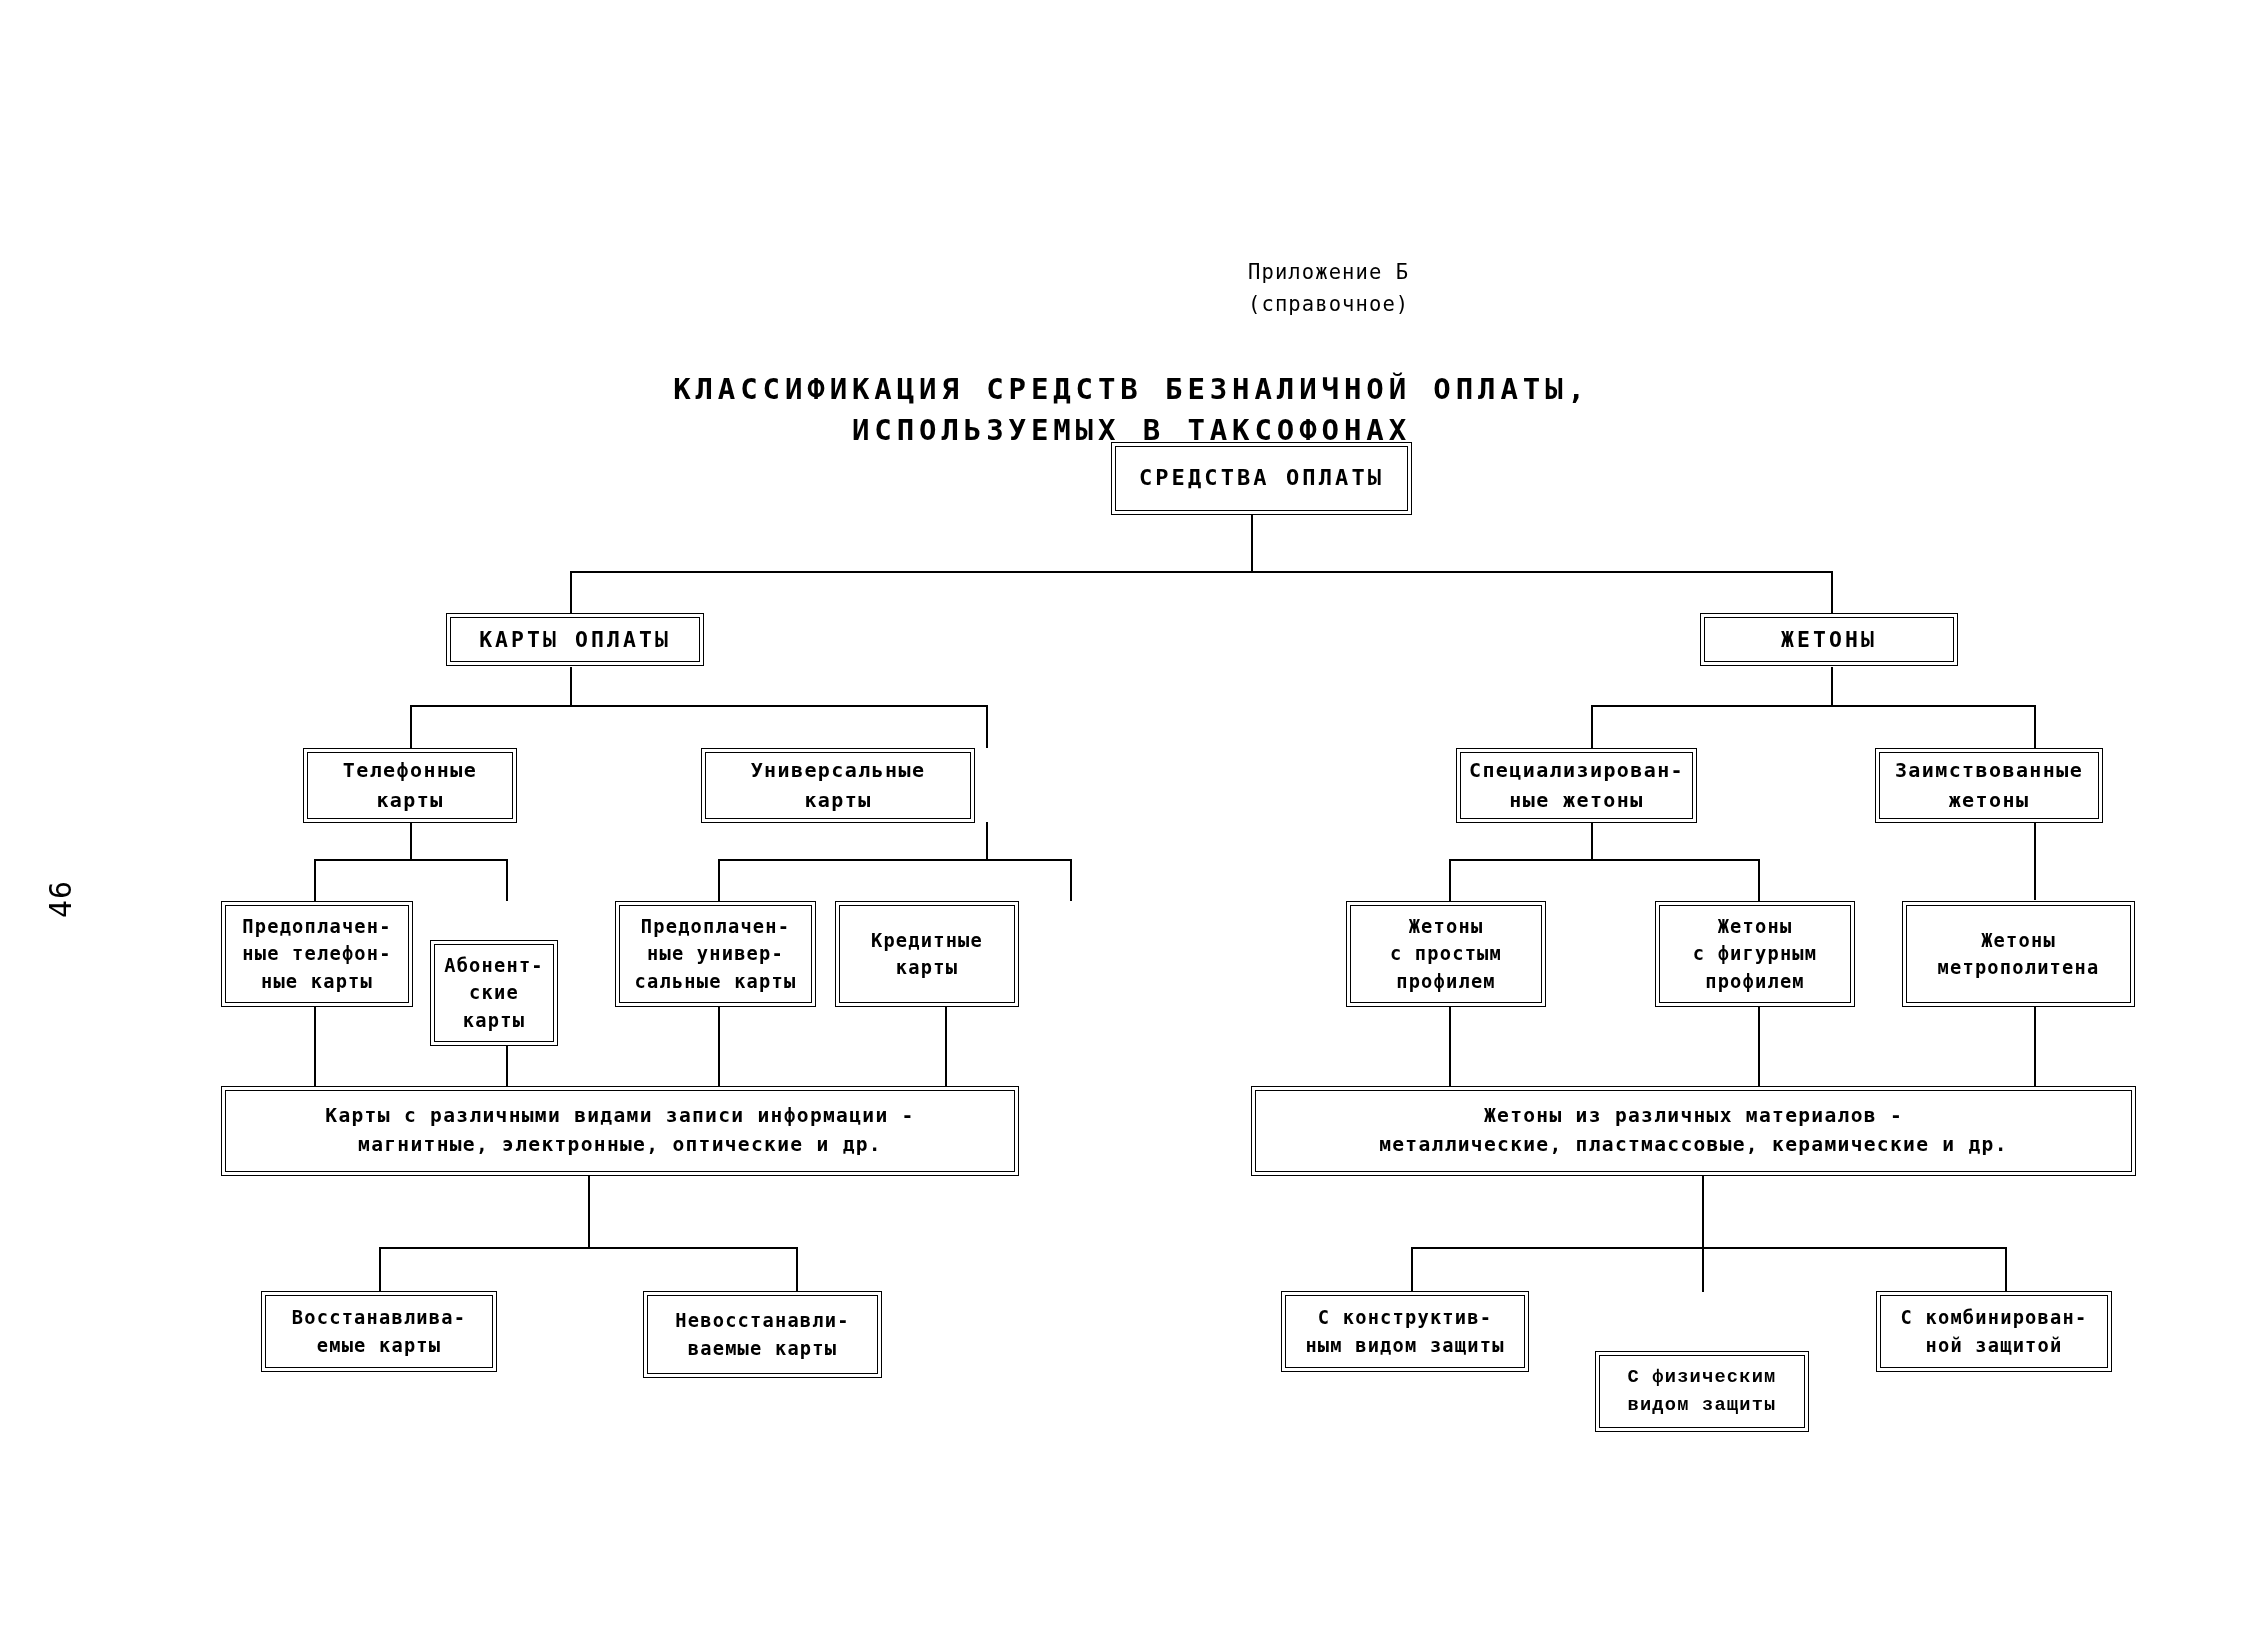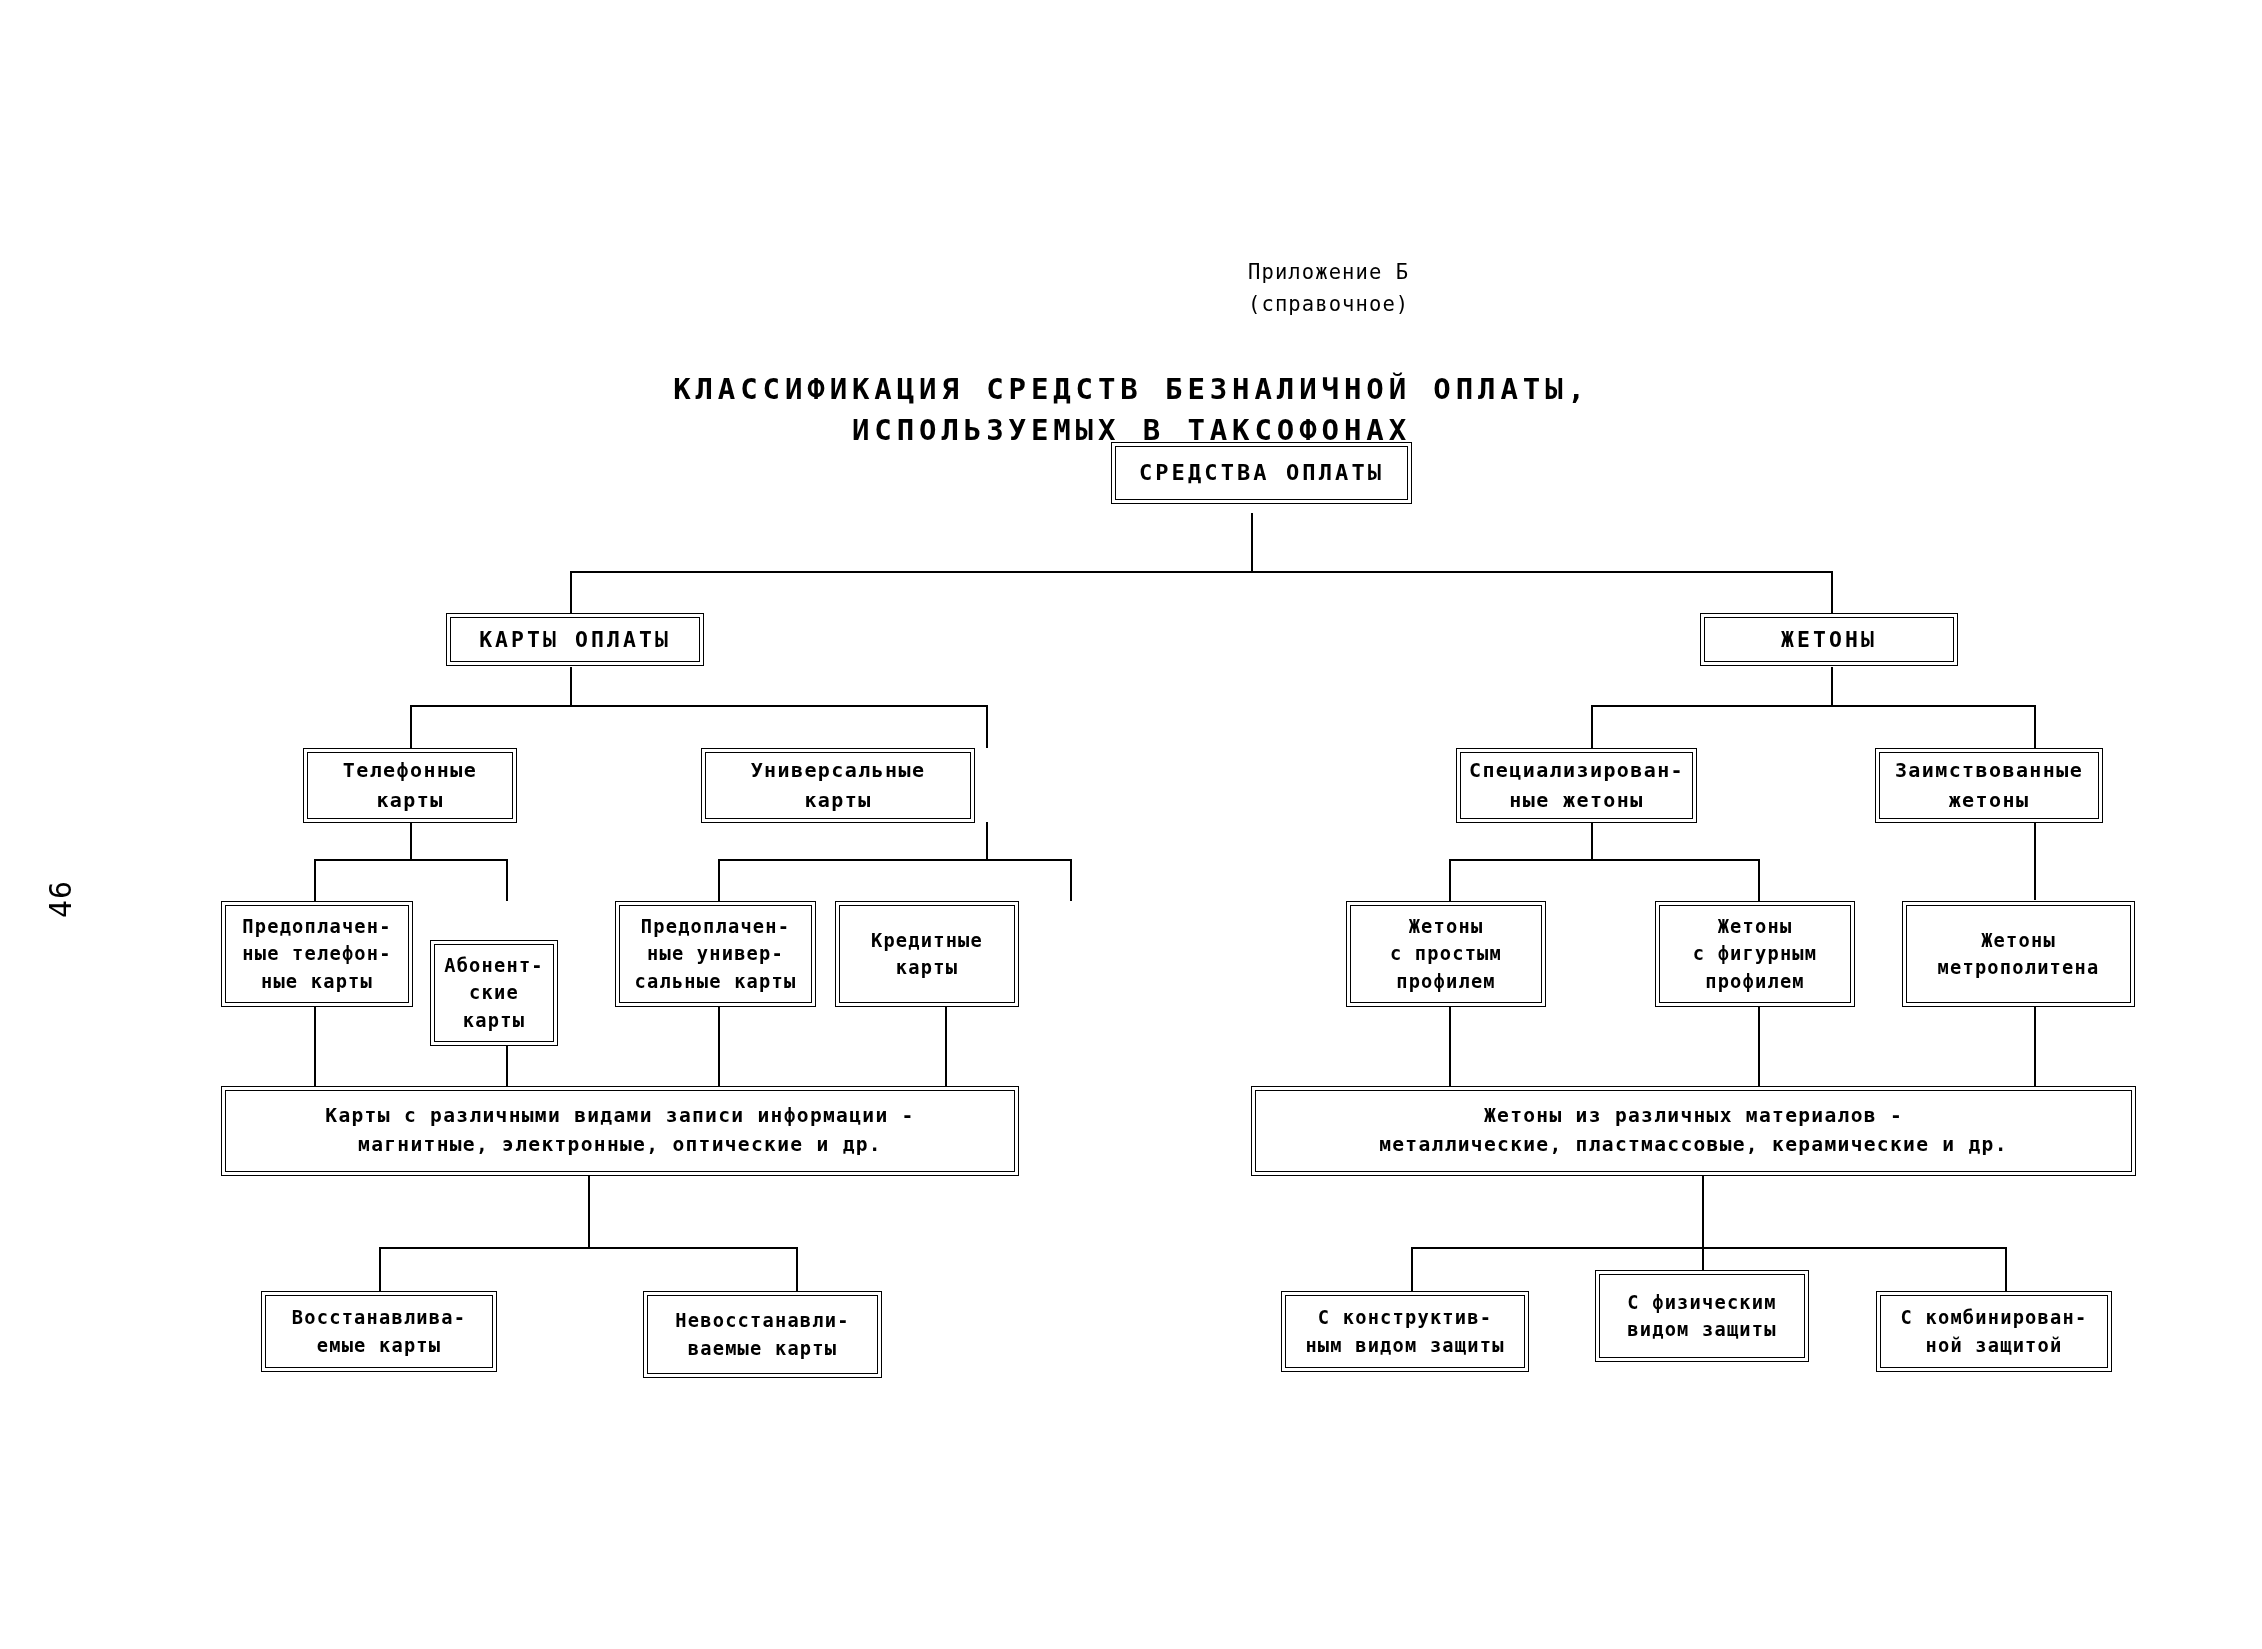--- a/index.html
+++ b/index.html
@@ -143,21 +143,21 @@
   <div class="ln h" style="left:379px;top:1247px;width:419px;"></div>
   <div class="ln v" style="left:379px;top:1247px;height:45px;"></div>
   <div class="ln v" style="left:796px;top:1247px;height:45px;"></div>
 
   <div class="ln v" style="left:1702px;top:1176px;height:71px;"></div>
   <div class="ln h" style="left:1411px;top:1247px;width:595px;"></div>
   <div class="ln v" style="left:1411px;top:1247px;height:45px;"></div>
   <div class="ln v" style="left:1702px;top:1247px;height:45px;"></div>
   <div class="ln v" style="left:2005px;top:1247px;height:45px;"></div>
 
-  <div class="node t-root" style="left:1111px;top:442px;width:301px;height:62px;">
+  <div class="node t-root" style="left:1111px;top:442px;width:301px;height:73px;">
     <div class="inner"><span class="txt">СРЕДСТВА ОПЛАТЫ</span></div>
   </div>
 
   <div class="node t-l2" style="left:446px;top:613px;width:258px;height:53px;">
     <div class="inner"><span class="txt">КАРТЫ  ОПЛАТЫ</span></div>
   </div>
 
   <div class="node t-l2" style="left:1700px;top:613px;width:258px;height:53px;">
     <div class="inner"><span class="txt">ЖЕТОНЫ</span></div>
   </div>
@@ -240,21 +240,21 @@
   <div class="node t-leaf" style="left:643px;top:1291px;width:239px;height:87px;">
     <div class="inner"><span class="txt">Невосстанавли-
 ваемые карты</span></div>
   </div>
 
   <div class="node t-leaf" style="left:1281px;top:1291px;width:248px;height:81px;">
     <div class="inner"><span class="txt">С конструктив-
 ным видом защиты</span></div>
   </div>
 
-  <div class="node t-leaf" style="left:1595px;top:1270px;width:214px;height:92px;">
+  <div class="node t-leaf" style="left:1595px;top:1351px;width:214px;height:81px;font-family:Liberation Mono, monospace;">
     <div class="inner"><span class="txt">С физическим
 видом защиты</span></div>
   </div>
 
   <div class="node t-leaf" style="left:1876px;top:1291px;width:236px;height:81px;">
     <div class="inner"><span class="txt">С комбинирован-
 ной защитой</span></div>
   </div>
 
 </div>

